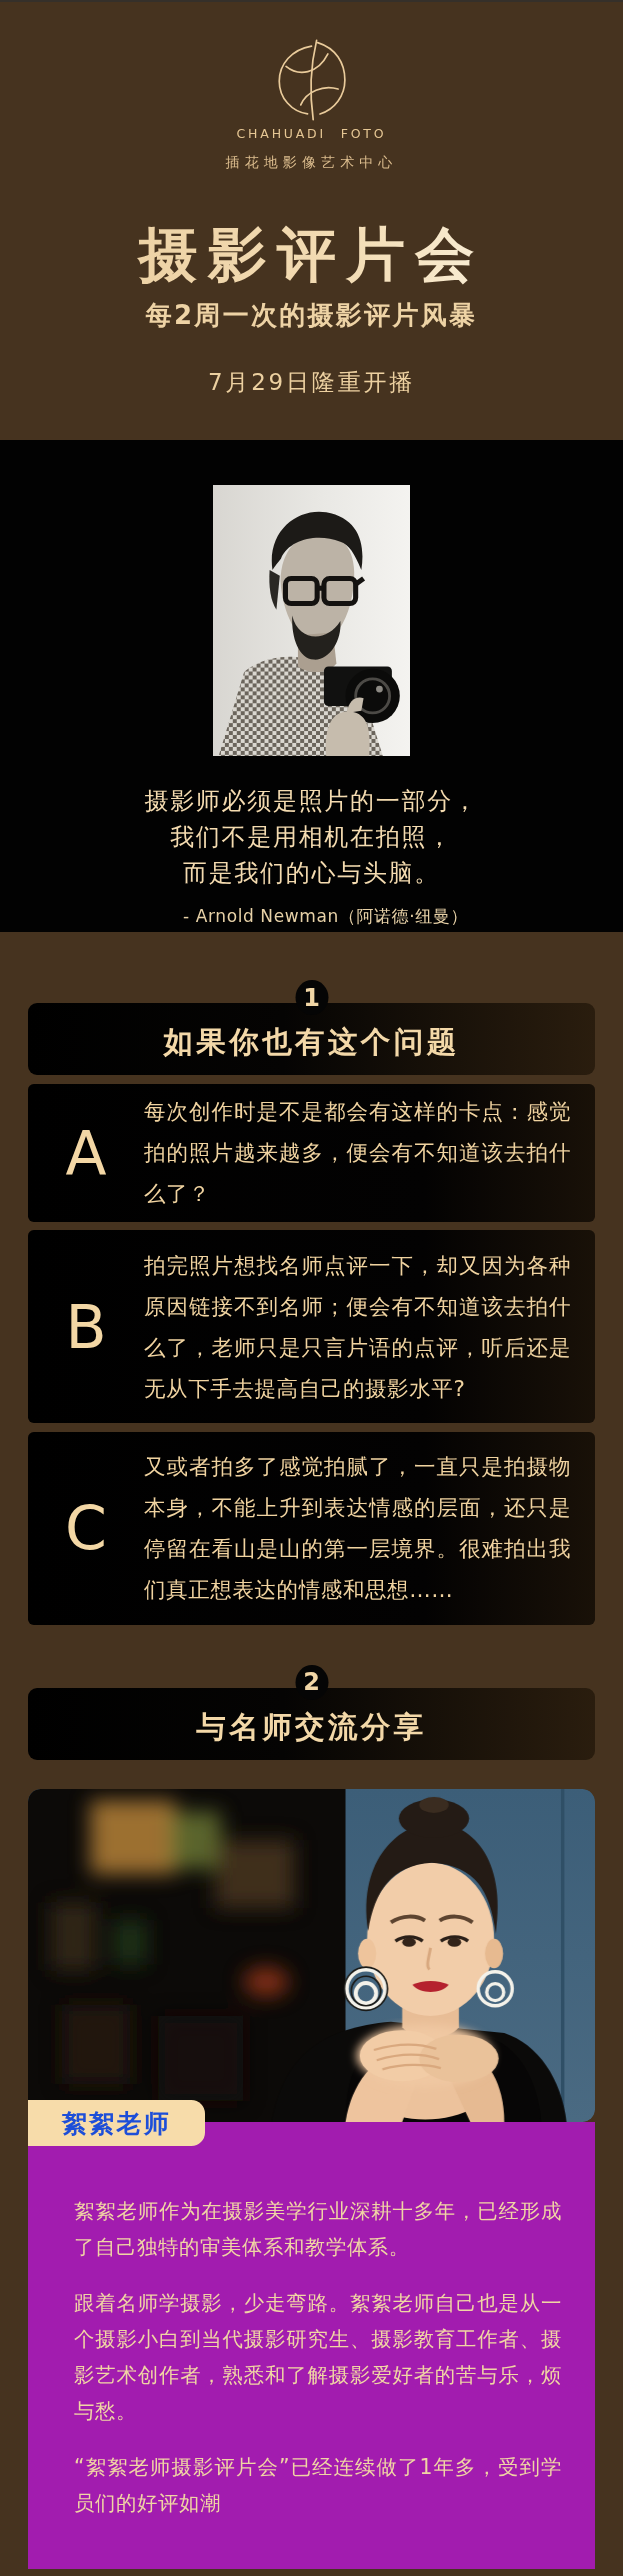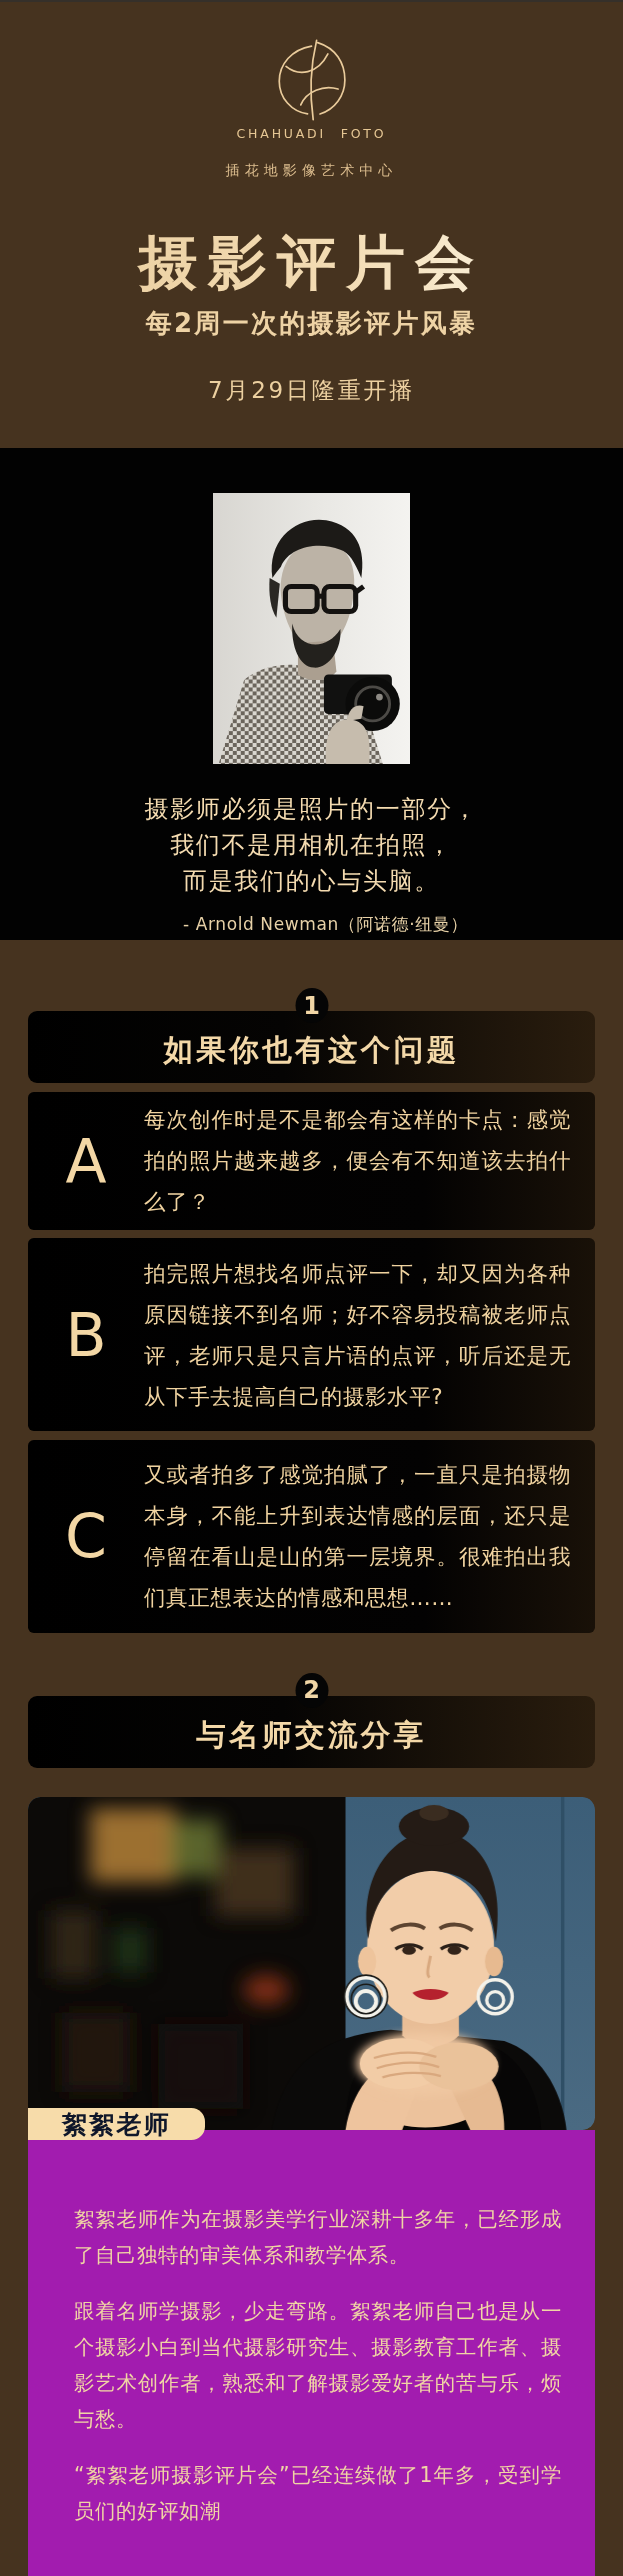--- a/index.html
+++ b/index.html
@@ -15,21 +15,21 @@
   
   .hero{ text-align:center; }
   .logo-block{ padding-top:35px; }
   .logo-mark{ display:block; margin:0 auto; }
   .logo-latin{
     margin-top:2.3px; font-size:12.5px; letter-spacing:2.8px;
     color:#e6c794; font-weight:400;
   }
   .logo-latin .gap{ display:inline-block; width:14.7px; }
   .logo-cn{
-    margin-top:21px; font-size:14px; letter-spacing:5.1px;
+    margin-top:13px; font-size:14px; letter-spacing:5.1px;
     color:#dcbd8e;
   }
   .hero-title{
     margin-top:52px;
     font-size:59px; font-weight:bold; letter-spacing:10.2px;
     line-height:1.05;
     background:linear-gradient(90deg,#e9cc9c 0%,#f3dcb4 55%,#fffdf2 100%);
     -webkit-background-clip:text; background-clip:text;
     color:transparent;
   }
@@ -120,26 +120,26 @@
     position:relative;
     width:567px; margin:29.5px auto 0 auto;
   }
   .portrait2{
     display:block;
     width:567px; height:333px;
     border-radius:12.5px;
   }
   .teacher-tag{
     position:absolute; left:0; top:311px;
-    width:177px; height:32px;
+    width:177px; height:46px;
     background:#f7dcaa;
     border-radius:0 13.6px 13.6px 0;
     display:flex; align-items:center; justify-content:center;
     font-size:25px; font-weight:bold; letter-spacing:2.3px;
-    color:#0f172a;
+    color:#1d4ed8;
     z-index:3;
   }
   .teacher-bio{
     background:#a21caf;
     margin-top:0;
     padding:71px 33px 48px 46px;
     box-sizing:border-box;
     min-height:420px;
   }
   .bio-p{
@@ -234,21 +234,21 @@
   <div class="section-title">如果你也有这个问题</div>
 </div>
 
 <div class="problem-block a">
   <div class="problem-letter">A</div>
   <div class="problem-text">每次创作时是不是都会有这样的卡点：感觉拍的照片越来越多，便会有不知道该去拍什么了？</div>
 </div>
 
 <div class="problem-block b">
   <div class="problem-letter">B</div>
-  <div class="problem-text">拍完照片想找名师点评一下，却又因为各种原因链接不到名师；好不容易投稿被老师点评，老师只是只言片语的点评，听后还是无从下手去提高自己的摄影水平?</div>
+  <div class="problem-text">拍完照片想找名师点评一下，却又因为各种原因链接不到名师；便会有不知道该去拍什么了，老师只是只言片语的点评，听后还是无从下手去提高自己的摄影水平?</div>
 </div>
 
 <div class="problem-block c">
   <div class="problem-letter">C</div>
   <div class="problem-text">又或者拍多了感觉拍腻了，一直只是拍摄物本身，不能上升到表达情感的层面，还只是停留在看山是山的第一层境界。很难拍出我们真正想表达的情感和思想……</div>
 </div>
 
 <div class="section-head second">
   <div class="num-badge">2</div>
   <div class="section-title">与名师交流分享</div>

